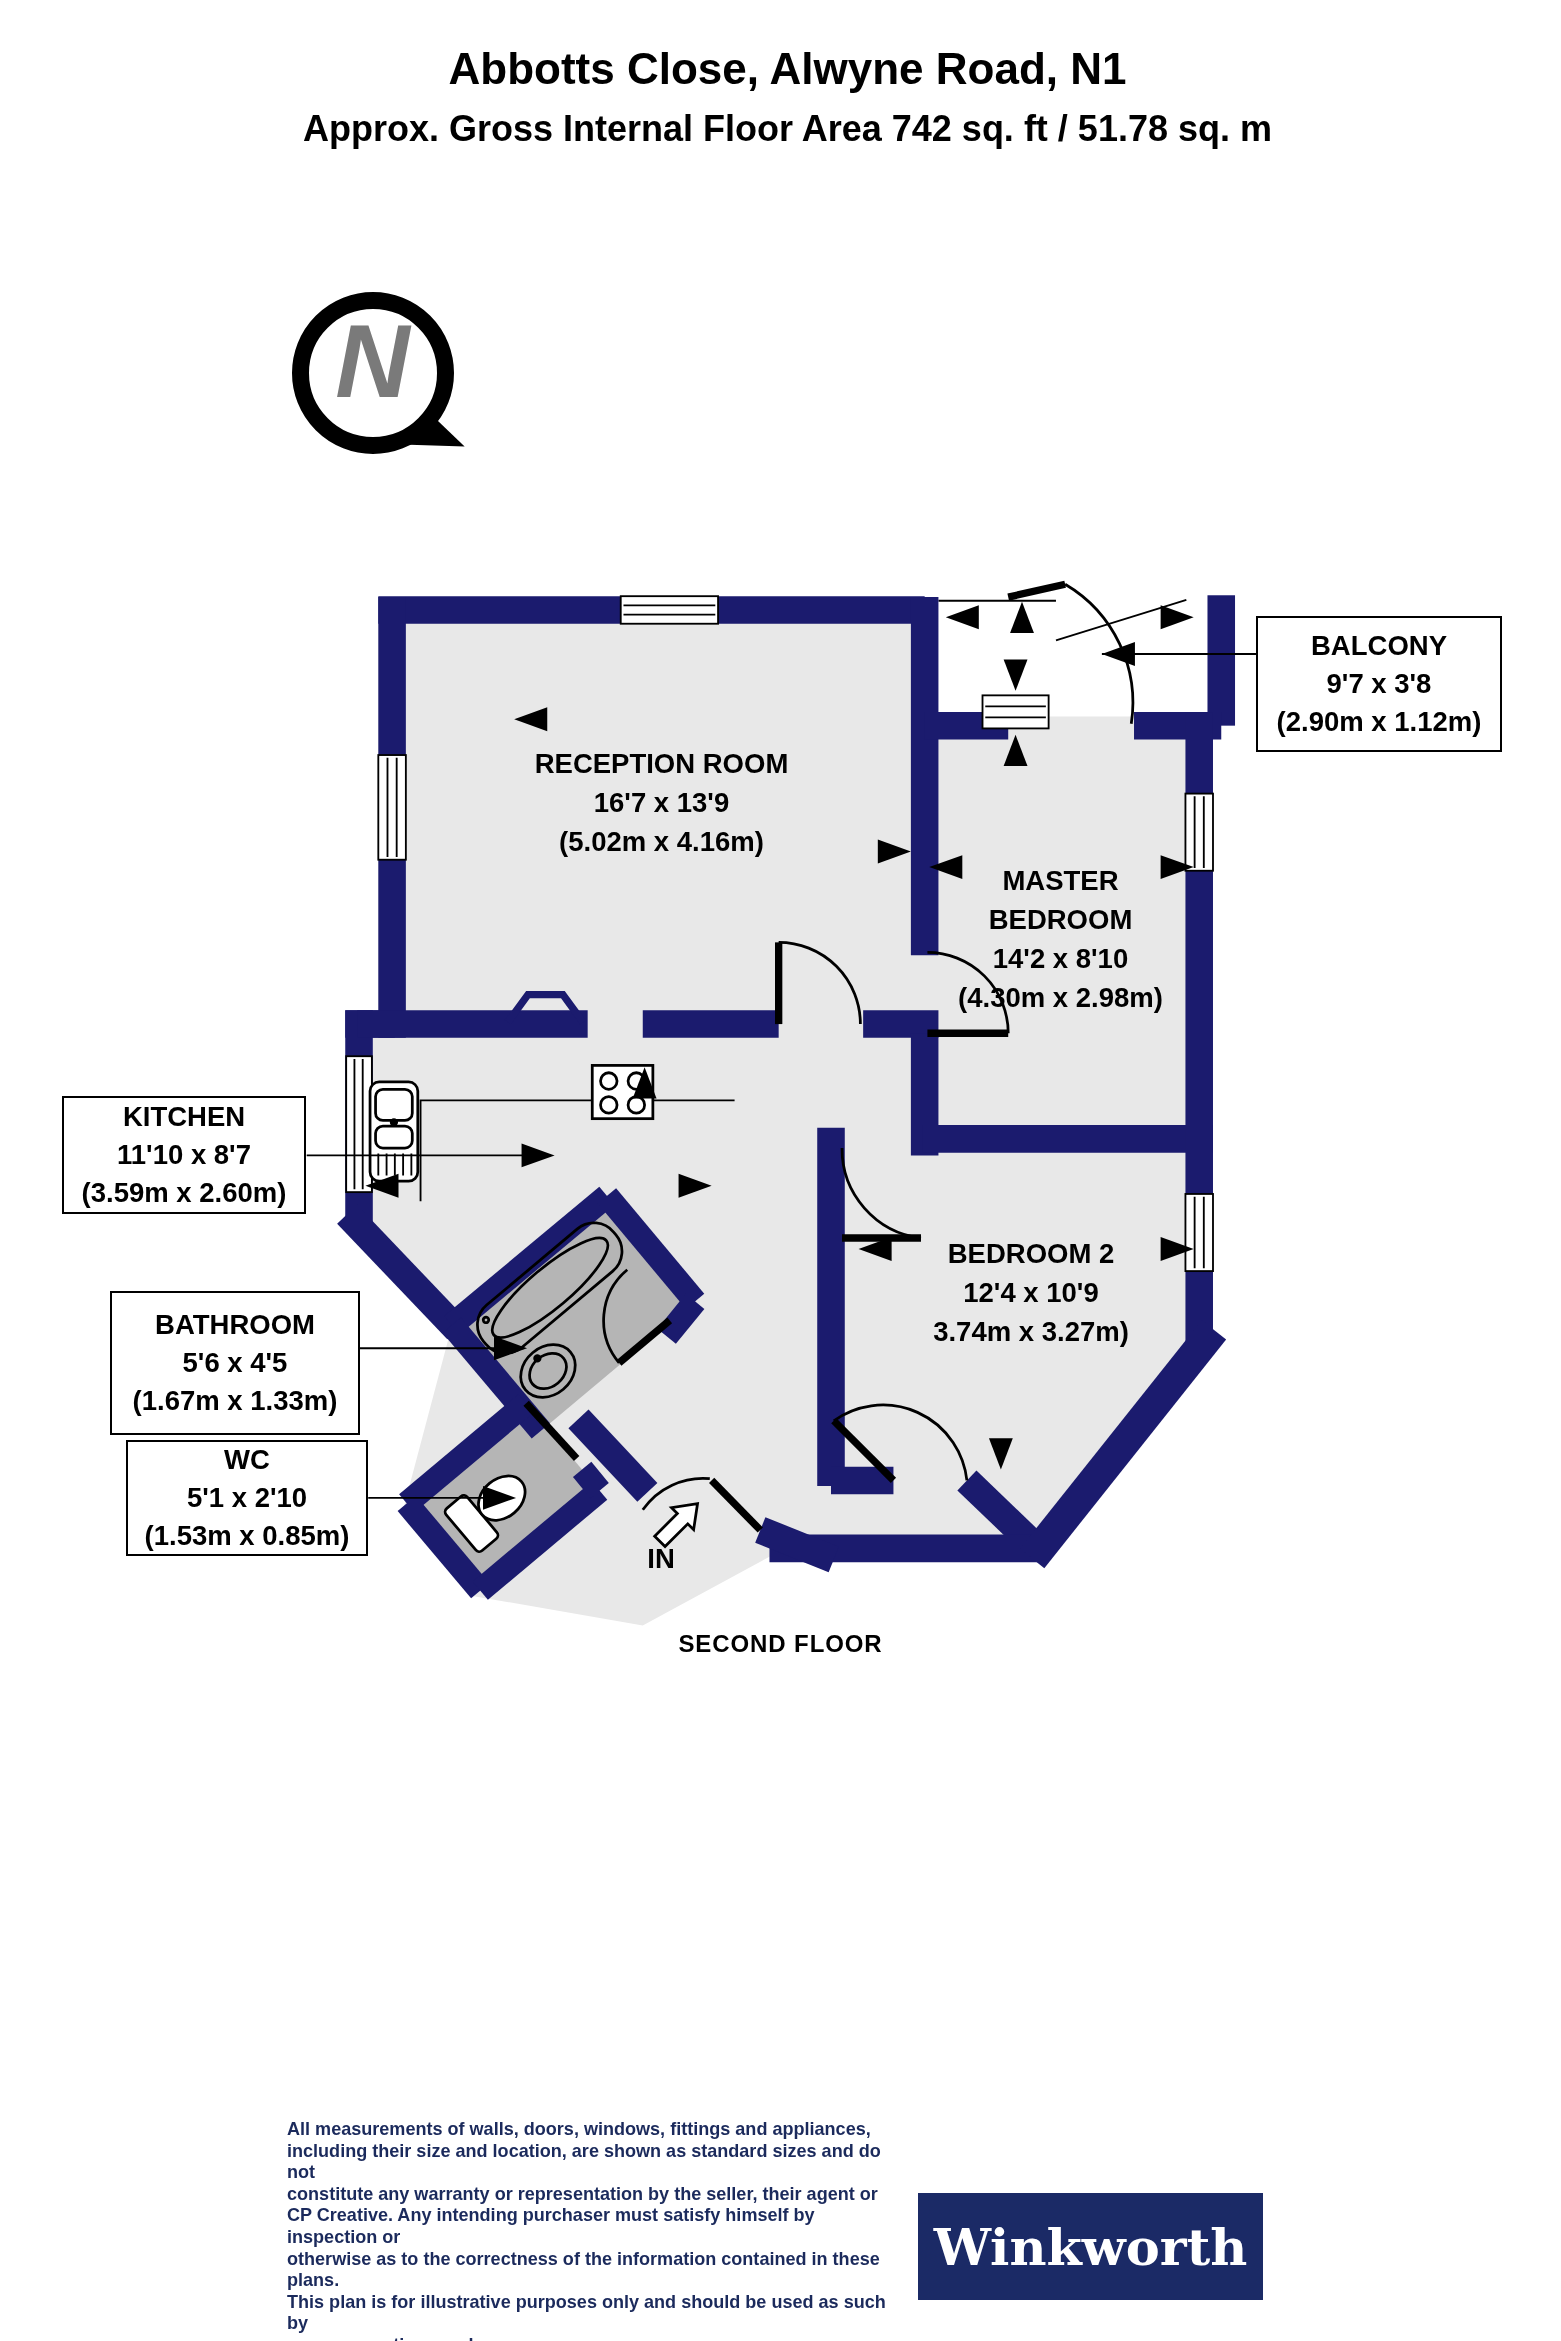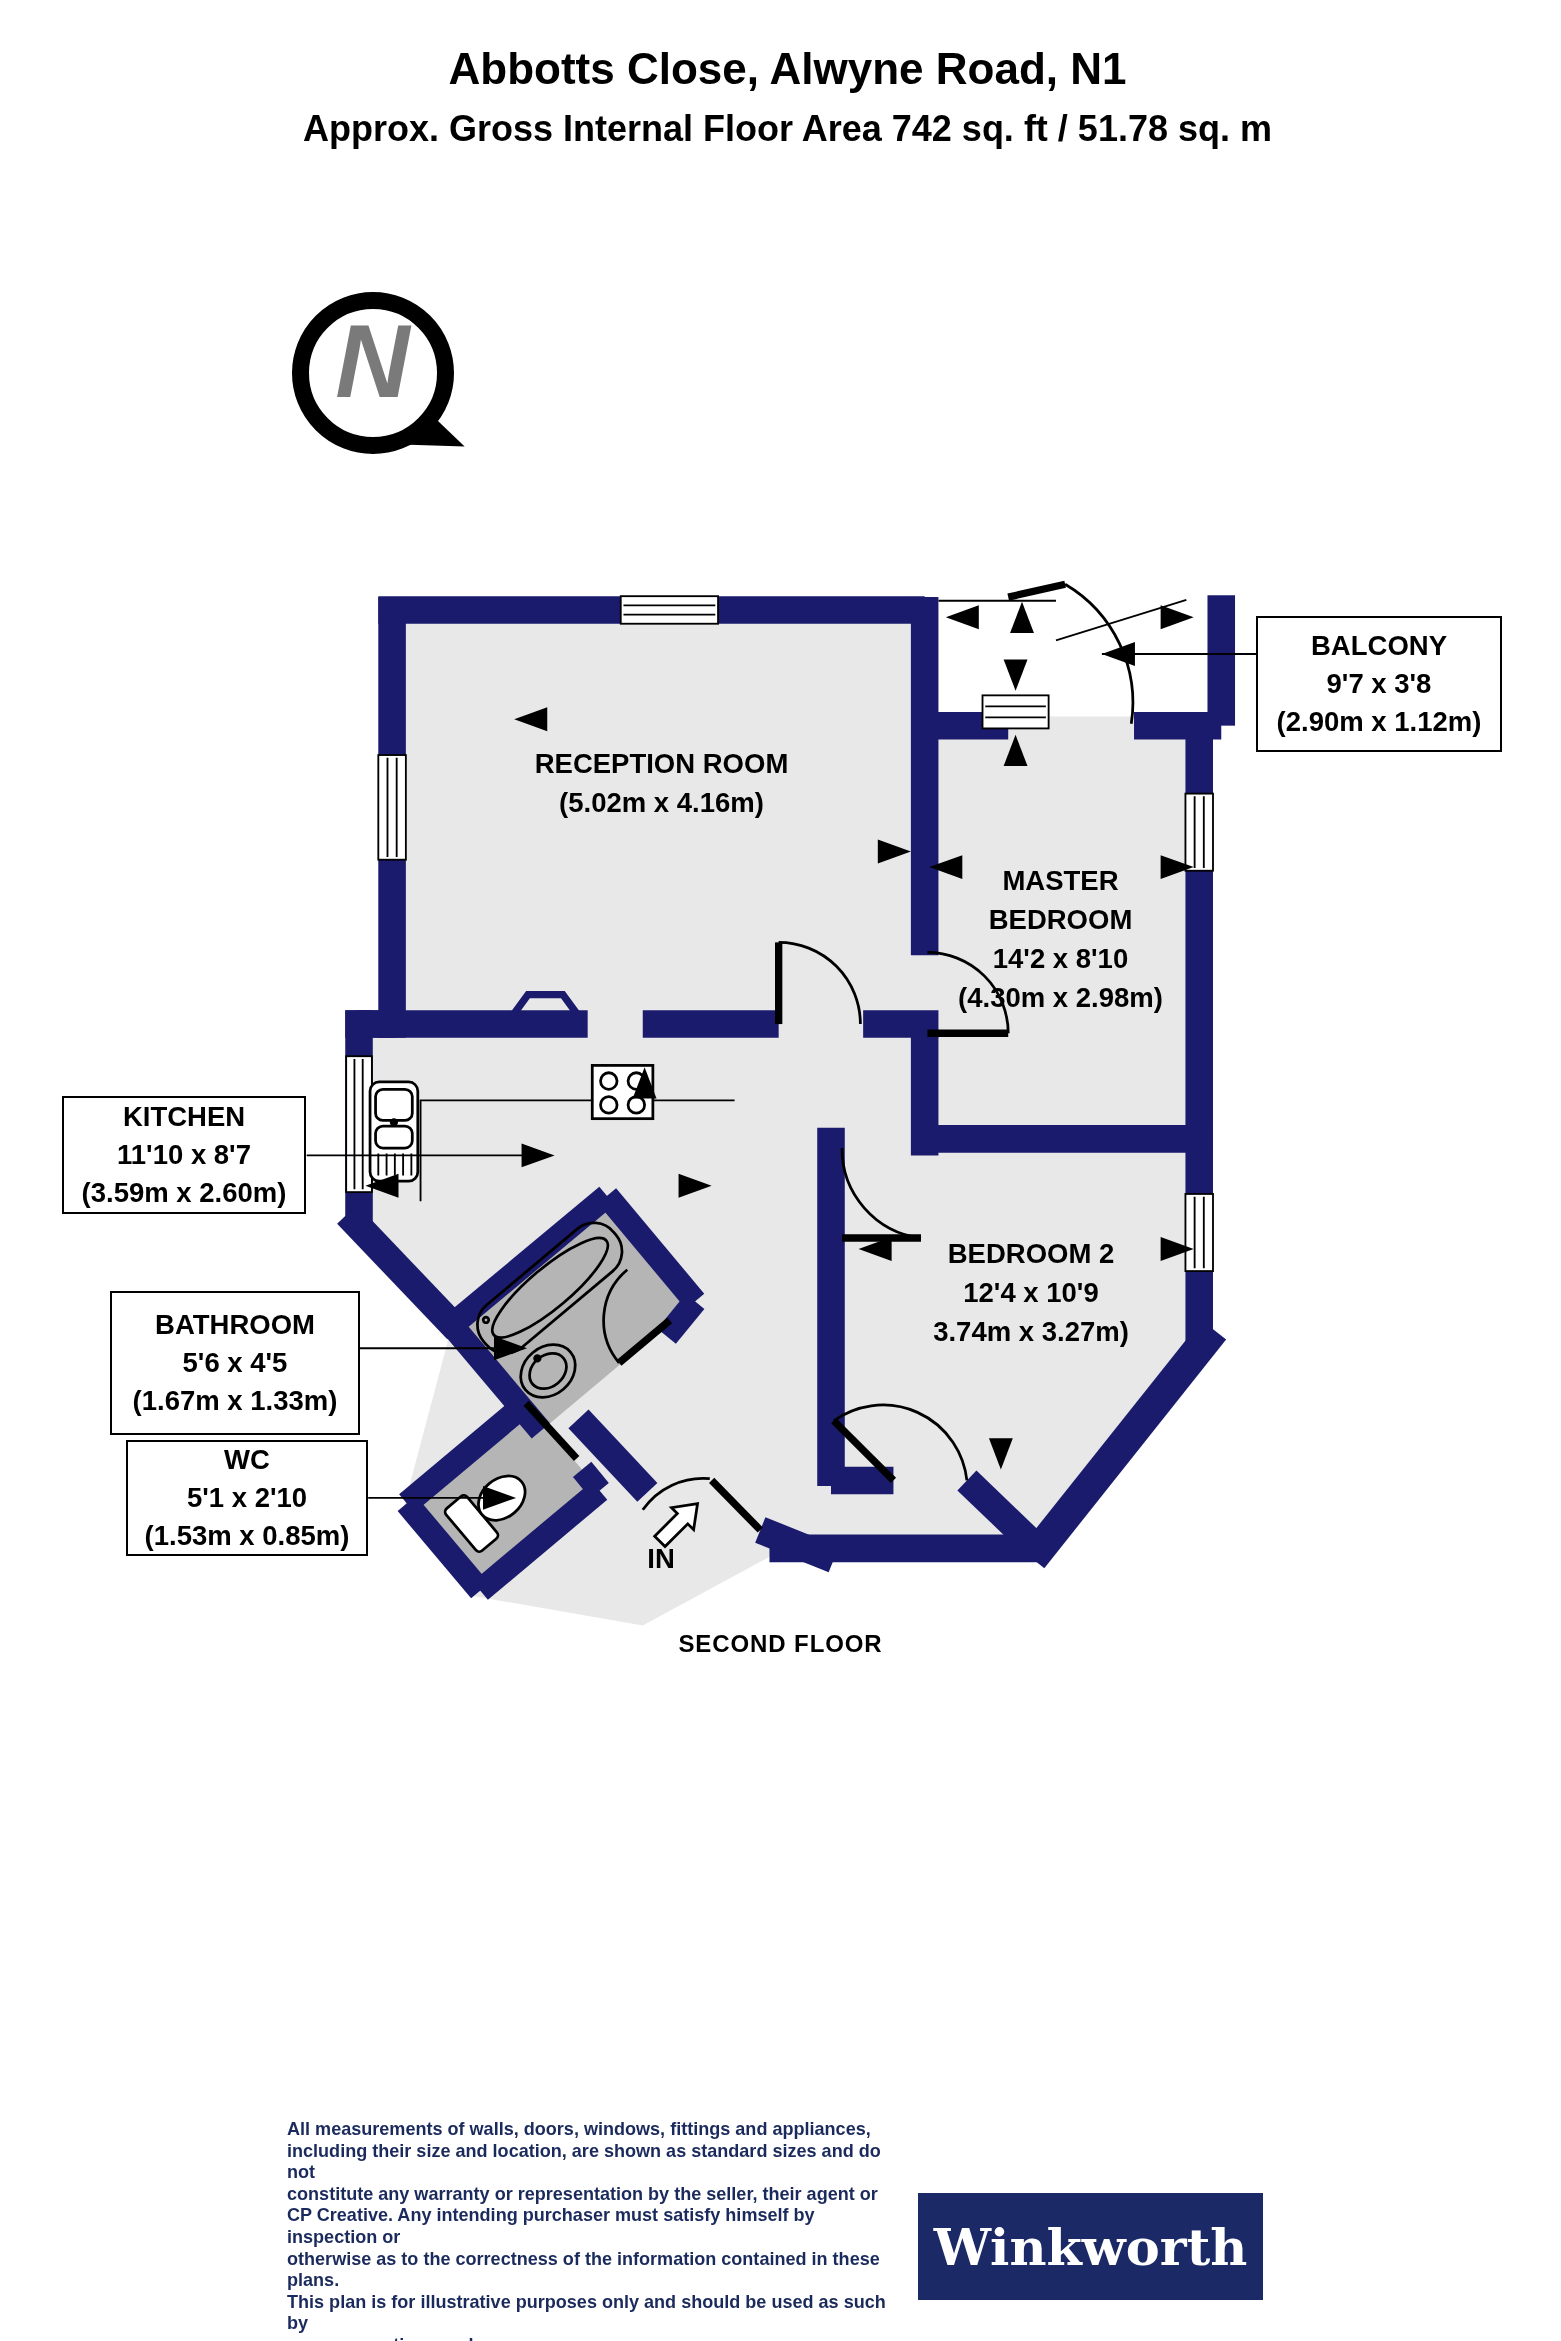--- a/index.html
+++ b/index.html
@@ -218,20 +218,21 @@
     </g>
 
     <polygon points="456,438 506,486 446,484" fill="#000"></polygon>
   </svg>
 
   <div id="north-circle"></div>
   <div id="north-letter">N</div>
 
   <div class="room-label" style="left:441px;top:744px;width:441px;">
     <div>RECEPTION ROOM</div>
+    <div>16'7 x 13'9</div>
     <div>(5.02m x 4.16m)</div>
   </div>
 
   <div class="room-label" style="left:909px;top:861px;width:303px;">
     <div>MASTER</div>
     <div>BEDROOM</div>
     <div>14'2 x 8'10</div>
     <div>(4.30m x 2.98m)</div>
   </div>
 

